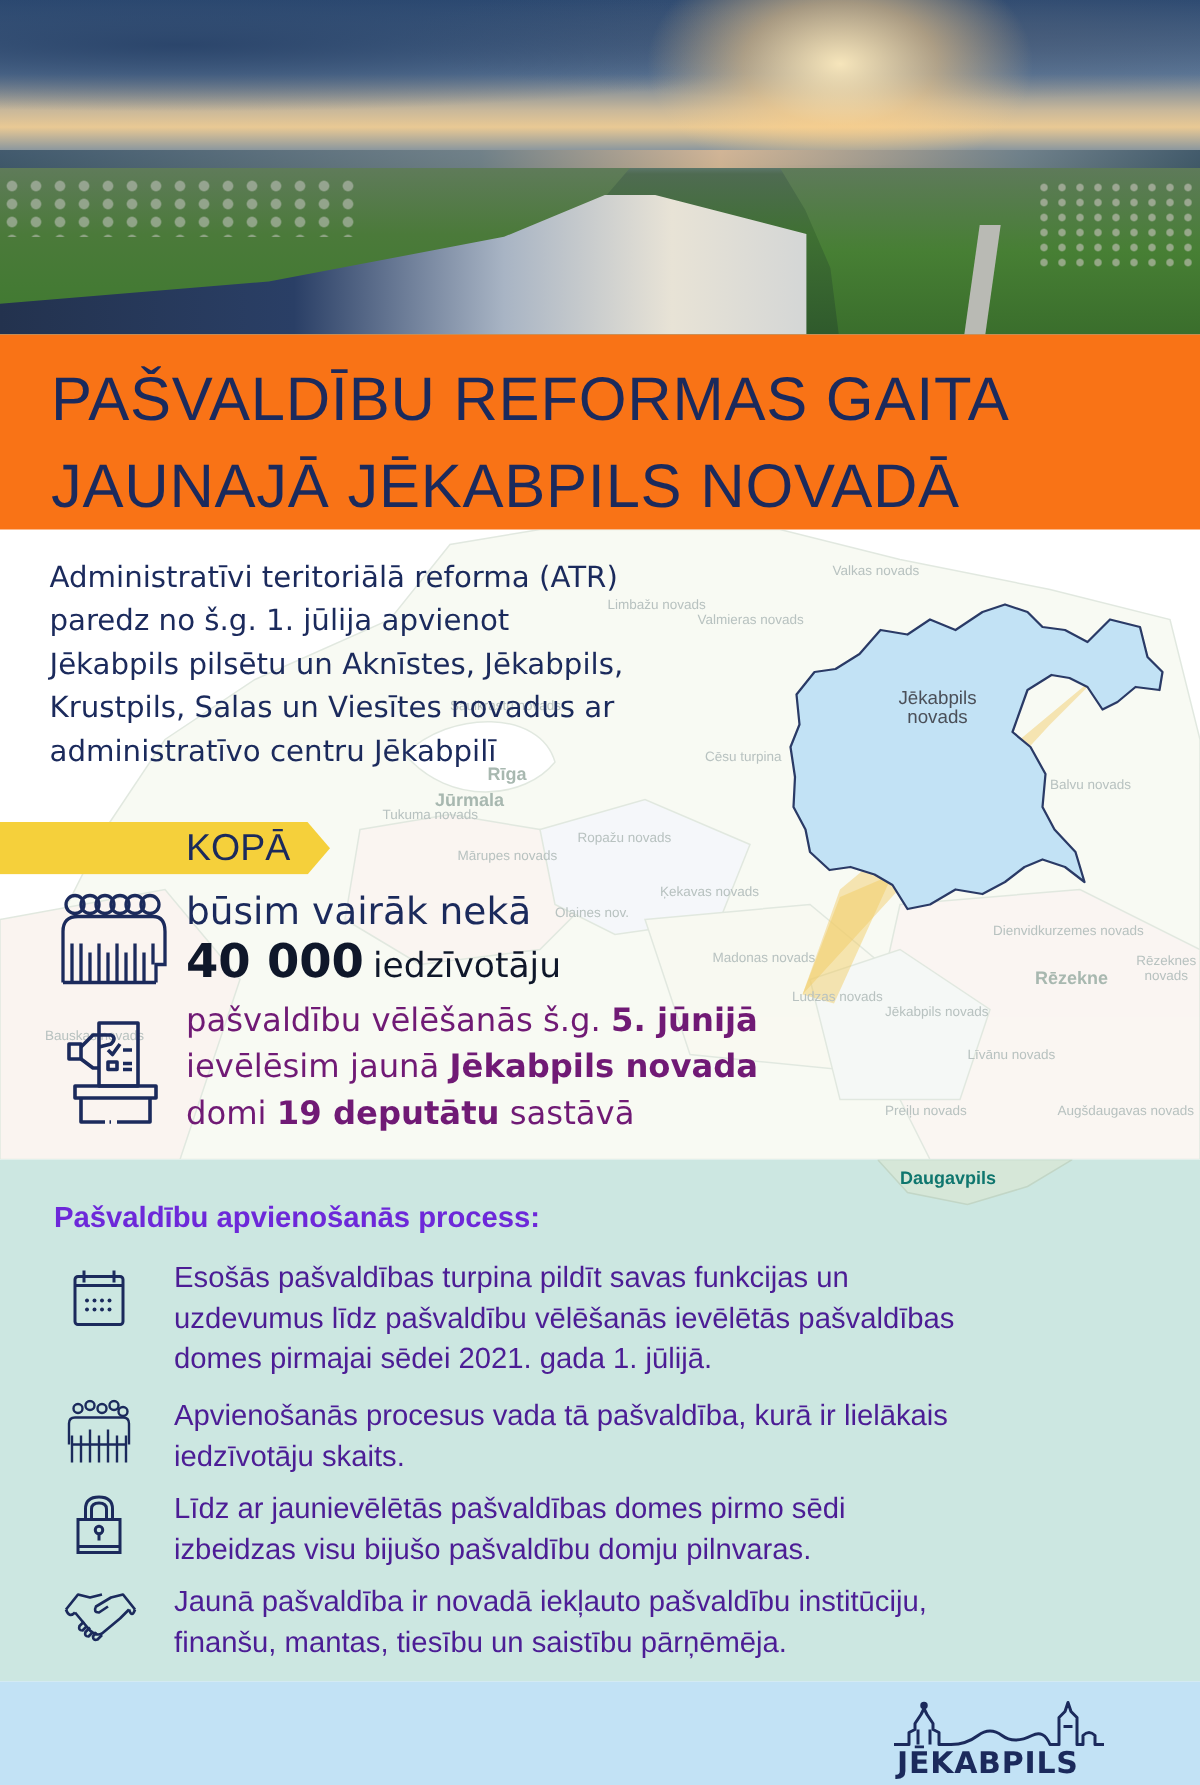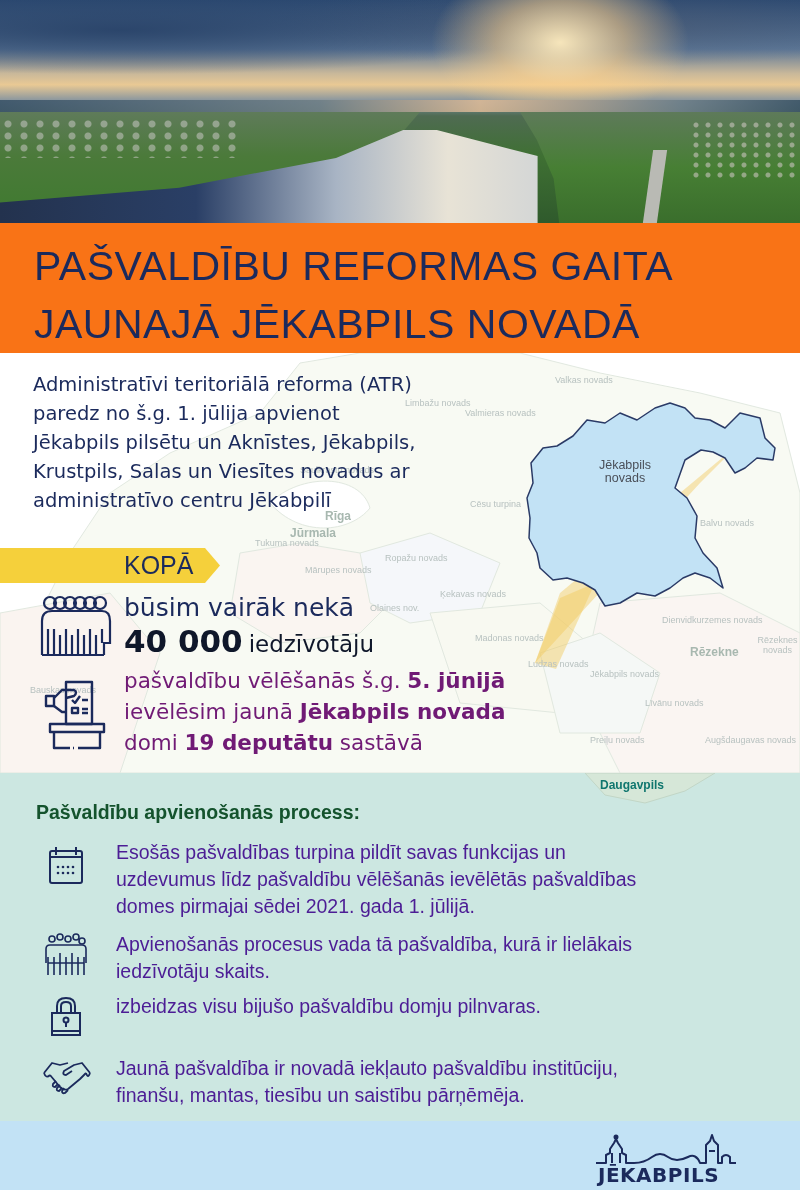--- a/index.html
+++ b/index.html
@@ -75,21 +75,21 @@
     .stat2 .l1 { top: 0; }
     .stat2 .l2 { top: 31px; }
     .stat2 .l3 { top: 62px; }
 
     
     .process { position: absolute; left: 0; top: 773px; width: 800px; height: 348px; background: #cce7e1; overflow: hidden; }
     .process .ghost { position: absolute; left: 585px; top: 0; width: 130px; height: 40px; }
     .process .ghost-label { position: absolute; left: 600px; top: 5px; font-family: "Liberation Sans", sans-serif;
       font-size: 12px; font-weight: 700; color: #0f766e; }
     .process h2 { position: absolute; left: 36px; top: 28px; font-family: "Liberation Sans", sans-serif;
-      font-size: 19.5px; font-weight: 700; color: #14532d; white-space: nowrap; }
+      font-size: 19.5px; font-weight: 700; color: #6d28d9; white-space: nowrap; }
     .pitem { position: absolute; left: 0; width: 800px; }
     .pitem .picon { position: absolute; left: 44px; width: 44px; height: 44px; }
     .pitem .ptext { position: absolute; left: 116px; font-family: "Liberation Sans", sans-serif;
       font-size: 19.5px; line-height: 27px; color: #4c1d95; }
     .pitem .ptext span { display: block; white-space: nowrap; }
 
     
     .footer { position: absolute; left: 0; top: 1121px; width: 800px; height: 69px; background: #c2e2f5; }
     .footer .skyline { position: absolute; left: 596px; top: 10px; width: 140px; height: 36px; }
     .footer .brand { position: absolute; left: 598px; top: 42px; font-family: "DejaVu Sans", sans-serif;
@@ -271,20 +271,21 @@
   <div class="pitem" style="top:220px;">
     <svg class="picon" style="top:2px;" viewBox="0 0 44 44" fill="none" stroke="#1b2a5c" stroke-width="2">
       <path d="M13 18 L13 11 Q13 3 22 3 Q31 3 31 11 L31 18"></path>
       <path d="M17 18 L17 11 Q17 7 22 7 Q27 7 27 11 L27 18"></path>
       <rect x="8" y="18" width="28" height="22"></rect>
       <path d="M8 36 L36 36"></path>
       <circle cx="22" cy="25" r="2.5"></circle>
       <path d="M22 27 L22 32"></path>
     </svg>
     <div class="ptext">
+      <span>Līdz ar jaunievēlētās pašvaldības domes pirmo sēdi</span>
       <span>izbeidzas visu bijušo pašvaldību domju pilnvaras.</span>
     </div>
   </div>
 
   <div class="pitem" style="top:282px;">
     <svg class="picon" style="top:0px;left:42px;width:50px;" viewBox="0 0 50 44" fill="none" stroke="#1b2a5c" stroke-width="1.8" stroke-linejoin="round">
       <path d="M2 18 L10 8 L18 10 L26 8"></path>
       <path d="M48 18 L40 8 L32 10 L22 16 Q20 20 24 20 L30 16"></path>
       <path d="M8 20 L18 32 Q22 36 26 34 L38 24 L44 18"></path>
       <path d="M14 26 L11 29 Q10 32 13 32 L16 29"></path>

